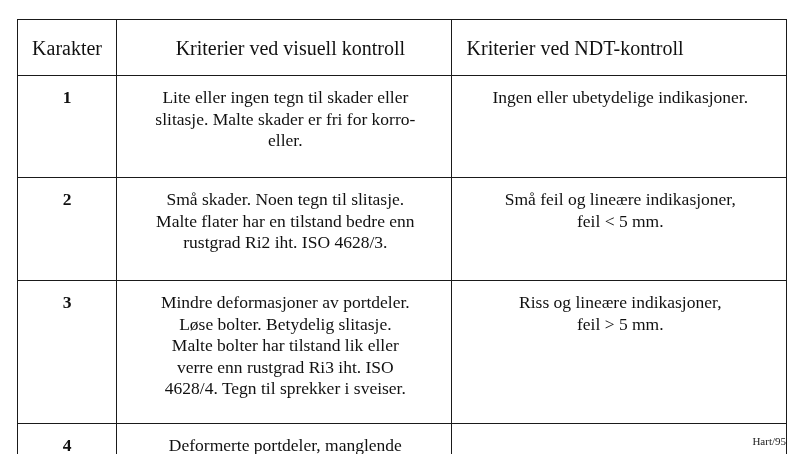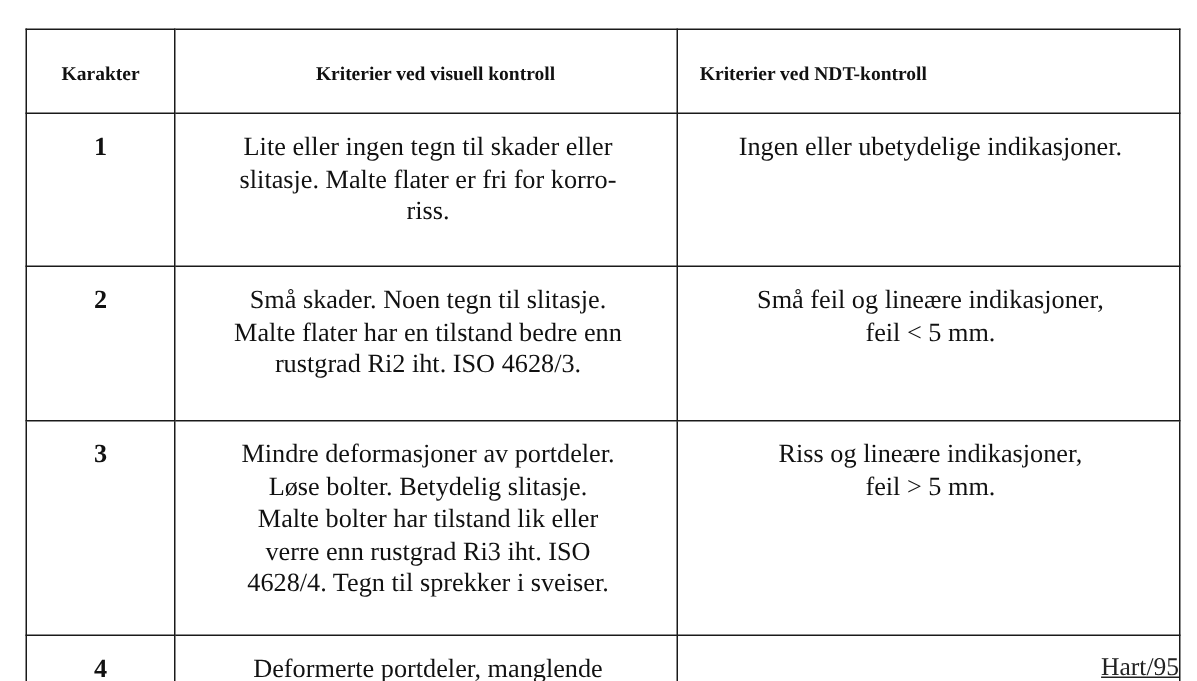--- a/index.html
+++ b/index.html
@@ -24,25 +24,25 @@
       table-layout: fixed;
     }
     .doc-table td, .doc-table th {
       border: 1.5px solid #1a1a1a;
       vertical-align: top;
       padding: 0;
       font-size: 17.5px;
       line-height: 21.5px;
     }
     .doc-table th {
-      font-weight: bold;
+      font-weight: normal;
       text-align: left;
       vertical-align: middle;
       height: 52px;
-      font-size: 13px;
+      font-size: 20px;
     }
     .col1 { width: 99px; }
     .col2 { width: 334px; }
     .col3 { width: 335px; }
     th.h-karakter { text-align: center; padding-top: 3px; }
     th.h-visual { padding-left: 13px; padding-top: 3px; text-align: center; }
     th.h-ndt { padding-left: 15px; padding-top: 3px; }
     td.grade {
       text-align: center;
       font-weight: bold;
@@ -57,24 +57,23 @@
     }
     .line { display: block; white-space: nowrap; text-align: center; }
     .row1 td { height: 84px; }
     .row2 td { height: 85px; }
     .row3 td { height: 125px; }
     .row4 td { height: 63px; }
     .footer-note {
       position: absolute;
       right: 12px;
       top: 435px;
-      font-size: 17px;
+      font-size: 11px;
       font-family: "Liberation Serif", "DejaVu Serif", serif;
       color: #222222;
-      text-decoration: underline;
     }
   </style>
 </head>
 <body>
 
 <table class="doc-table">
   <colgroup>
     <col class="col1">
     <col class="col2">
     <col class="col3">
@@ -84,22 +83,22 @@
       <th class="h-karakter">Karakter</th>
       <th class="h-visual">Kriterier ved visuell kontroll</th>
       <th class="h-ndt">Kriterier ved NDT-kontroll</th>
     </tr>
   </thead>
   <tbody>
     <tr class="row1">
       <td class="grade">1</td>
       <td class="visual">
         <span class="line">Lite eller ingen tegn til skader eller</span>
-        <span class="line">slitasje. Malte flater er fri for korro-</span>
-        <span class="line">riss.</span>
+        <span class="line">slitasje. Malte skader er fri for korro-</span>
+        <span class="line">eller.</span>
       </td>
       <td class="ndt">
         <span class="line">Ingen eller ubetydelige indikasjoner.</span>
       </td>
     </tr>
     <tr class="row2">
       <td class="grade">2</td>
       <td class="visual">
         <span class="line">Små skader. Noen tegn til slitasje.</span>
         <span class="line">Malte flater har en tilstand bedre enn</span>

